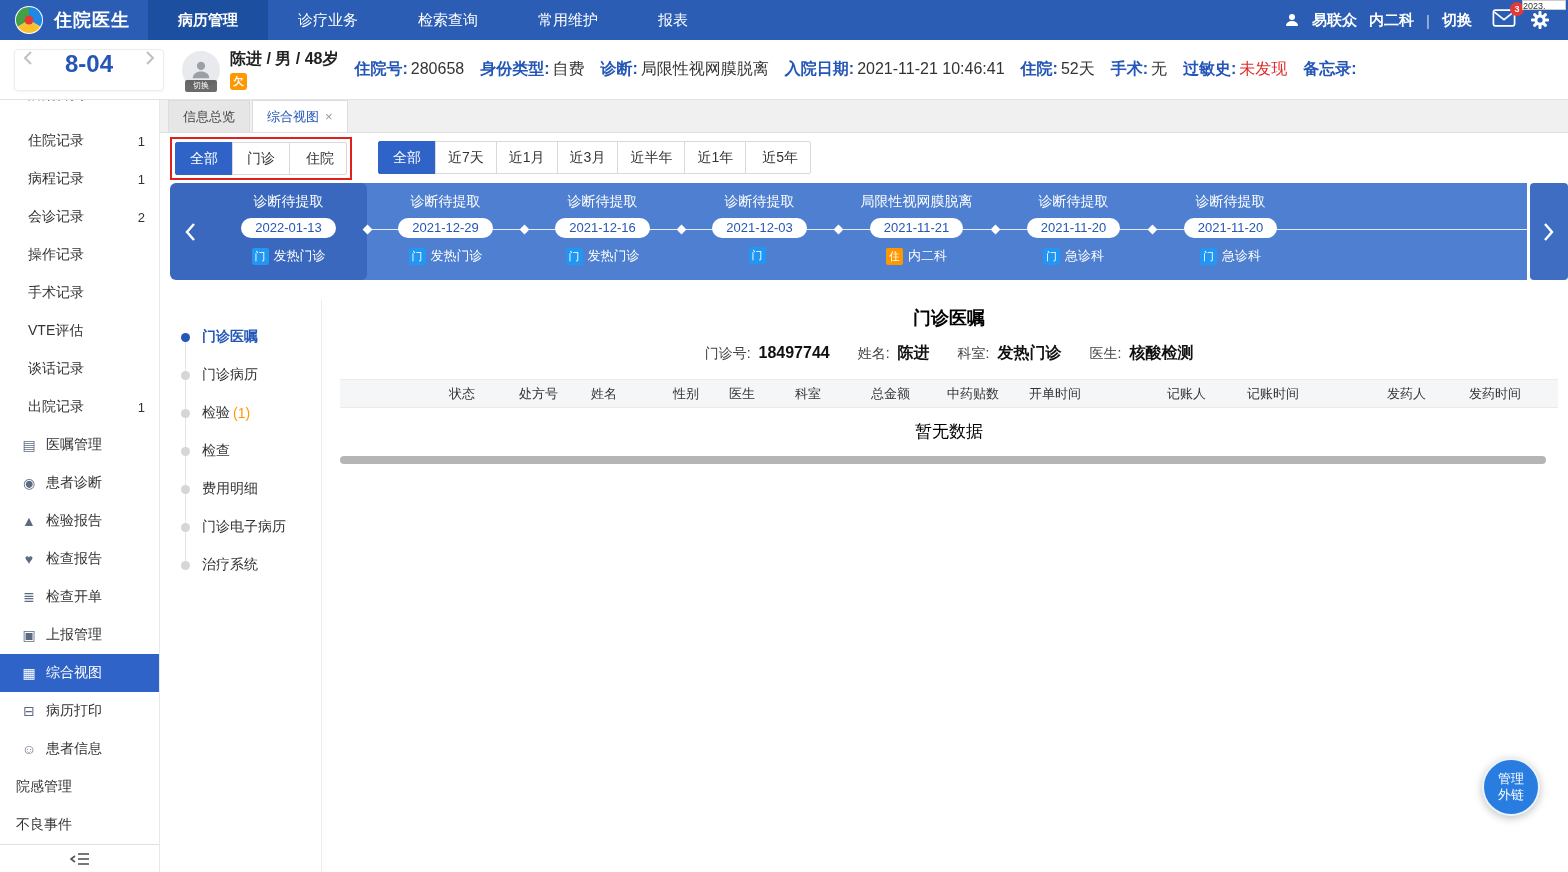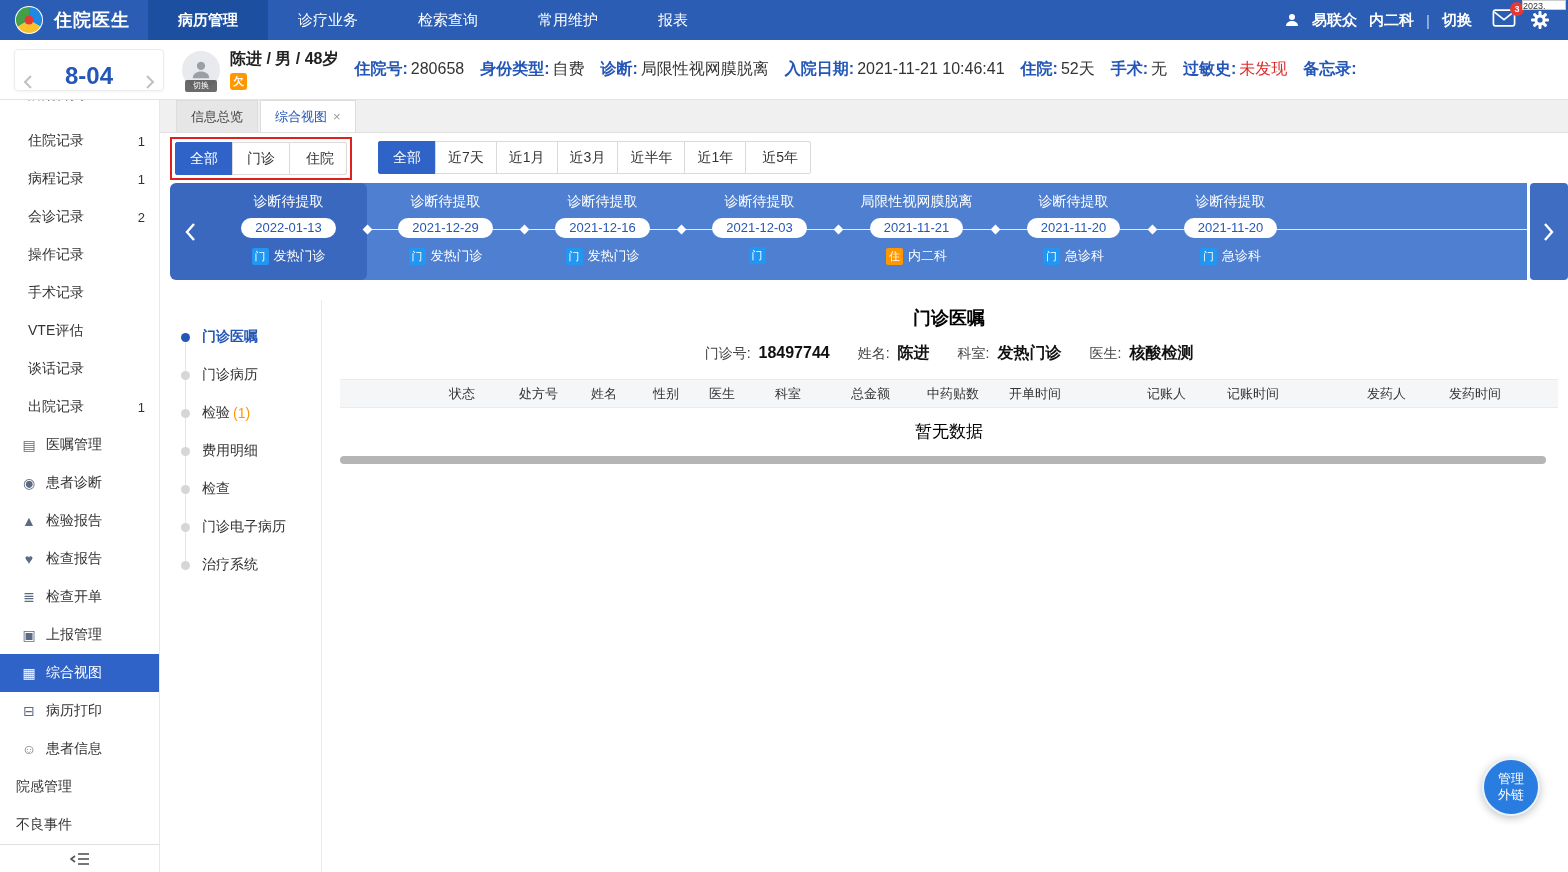--- a/index.html
+++ b/index.html
@@ -20,21 +20,21 @@
   .nav-right { display:flex; align-items:center; gap:12px; padding-right:18px; font-size:15px; font-weight:bold; }
   .nav-right .divider { font-weight:normal; opacity:.7; }
   .msg-wrap { position:relative; width:26px; height:22px; margin-left:8px; cursor:pointer; }
   .msg-badge { position:absolute; top:-7px; right:-6px; min-width:14px; height:14px; border-radius:7px;
     background:#e53935; color:#fff; font-size:9px; font-weight:bold; line-height:14px; text-align:center; padding:0 2px; }
   .clock-partial { position:absolute; top:0; right:2px; width:44px; height:10px; overflow:hidden;
     background:#fff; color:#333; font-size:9px; line-height:10px; border:1px solid #ccc; z-index:40; }
   
   .patientbar { position:absolute; top:40px; left:0; width:100%; height:60px; background:#fff;
     border-bottom:1px solid #e3e3e3; display:flex; align-items:center; padding-left:14px; z-index:20; }
-  .bed-nav { display:flex; align-items:flex-end; justify-content:space-between; width:150px; height:42px;
+  .bed-nav { display:flex; align-items:flex-start; justify-content:space-between; width:150px; height:42px;
     border:1px solid #ececec; border-radius:4px; box-shadow:0 1px 3px rgba(0,0,0,.05); padding:0 8px; }
   .bed-no { color:#2456b8; font-size:24px; font-weight:bold; }
   .avatar-wrap { position:relative; width:38px; height:38px; margin:0 10px 0 18px; cursor:pointer; }
   .avatar { width:38px; height:38px; border-radius:50%; background:#e8eaed; display:flex; align-items:center; justify-content:center; overflow:hidden; }
   .avatar-caption { position:absolute; left:3px; bottom:-3px; width:32px; height:12px; background:rgba(50,50,50,.72);
     color:#fff; font-size:8px; line-height:12px; text-align:center; border-radius:2px; }
   .pt-name-block { margin-right:16px; }
   .pt-name { font-size:16px; font-weight:bold; color:#222; white-space:nowrap; }
   .owe-badge { display:inline-block; margin-top:3px; width:17px; height:17px; background:#ff9800; color:#fff;
     font-size:11px; line-height:17px; text-align:center; border-radius:3px; font-weight:bold; }
@@ -53,21 +53,21 @@
   .sb-item.mod { padding-left:20px; }
   .sb-icon { width:18px; margin-right:8px; font-size:14px; color:#5b6b84; text-align:center; }
   .sb-item.mod.active { background:#2f63c8; color:#fff; }
   .sb-item.mod.active .sb-icon { color:#fff; }
   .sb-item.extra { padding-left:16px; }
   .sb-bottom { position:absolute; bottom:0; left:0; width:100%; height:28px; border-top:1px solid #e0e0e0;
     display:flex; align-items:center; justify-content:center; background:#fff; cursor:pointer; }
   
   .main { position:absolute; top:100px; left:160px; right:0; bottom:0; background:#fff; }
   .tabbar { position:absolute; top:0; left:0; right:0; height:33px; background:#f0f0f0;
-    border-bottom:1px solid #e0e0e0; display:flex; align-items:flex-end; padding-left:16px; }
+    border-bottom:1px solid #e0e0e0; display:flex; align-items:flex-end; padding-left:8px; }
   .tab { height:32px; line-height:32px; padding:0 14px; font-size:13px; color:#444; background:#e6e6e6;
     border:1px solid #ddd; border-bottom:none; margin-right:2px; cursor:pointer; display:flex; align-items:center; gap:6px; }
   .tab.active { background:#fff; color:#2456b8; }
   .tab .close { color:#999; font-size:13px; }
   
   .annotation-box { position:absolute; top:37px; left:10px; border:2px solid #e01f1f; padding:3px; display:flex; }
   .btn-group { display:flex; }
   .fbtn { min-width:58px; height:33px; line-height:31px; text-align:center; font-size:14px; background:#fff;
     border:1px solid #d9d9d9; margin-left:-1px; cursor:pointer; padding:0 12px; color:#333; }
   .fbtn:first-child { margin-left:0; border-radius:2px 0 0 2px; }
@@ -103,21 +103,21 @@
   
   .content { position:absolute; top:200px; left:180px; right:10px; }
   .content-title { text-align:center; font-size:18px; font-weight:bold; color:#000; margin-top:6px; }
   .info-row { display:flex; justify-content:center; align-items:baseline; gap:28px; margin-top:13px; font-size:14px; }
   .info-pair .ilbl { color:#444; }
   .info-pair .ival { font-size:16px; font-weight:bold; color:#111; margin-left:8px; }
   .grid { margin-top:15px; }
   .grid-head { display:flex; background:#f5f6f7; border-top:1px solid #ebebeb; border-bottom:1px solid #ebebeb;
     height:29px; align-items:center; font-size:13px; color:#333; }
   .grid-head span { flex:0 0 auto; padding-left:4px; }
-  .c0{width:105px;} .c1{width:70px;} .c2{width:72px;} .c3{width:62px;} .c4{width:56px;} .c5{width:66px;}
+  .c0{width:105px;} .c1{width:70px;} .c2{width:72px;} .c3{width:62px;} .c4{width:56px;margin-left:20px;} .c5{width:66px;}
   .c6{width:76px;} .c7{width:76px;} .c8{width:82px;} .c9{width:138px;} .c10{width:80px;} .c11{width:140px;}
   .c12{width:82px;} .c13{width:92px;}
   .grid-empty { height:46px; display:flex; align-items:center; justify-content:center; color:#000000; font-size:17px; }
   .hscrollbar { height:8px; background:#b5b5b5; border-radius:4px; width:99%; margin-top:2px; cursor:pointer; }
   
   .float-btn { position:absolute; right:28px; bottom:56px; width:58px; height:58px; border-radius:50%;
     background:#2a7de0; color:#fff; display:flex; flex-direction:column; align-items:center; justify-content:center;
     font-size:13px; line-height:16px; box-shadow:0 2px 8px rgba(0,0,0,.25); border:2px solid #eaf2fc; cursor:pointer; z-index:50; }
 </style>
 </head>
@@ -410,26 +410,26 @@
         <span>门诊病历</span>
         <span class="sm-count"></span>
       </div>
     <div class="sm-item">
         <span class="dot"></span>
         <span>检验</span>
         <span class="sm-count">(1)</span>
       </div>
     <div class="sm-item">
         <span class="dot"></span>
+        <span>检查</span>
+        <span class="sm-count"></span>
+      </div>
+    <div class="sm-item">
+        <span class="dot"></span>
         <span>费用明细</span>
-        <span class="sm-count"></span>
-      </div>
-    <div class="sm-item">
-        <span class="dot"></span>
-        <span>检查</span>
         <span class="sm-count"></span>
       </div>
     <div class="sm-item">
         <span class="dot"></span>
         <span>门诊电子病历</span>
         <span class="sm-count"></span>
       </div>
     <div class="sm-item">
         <span class="dot"></span>
         <span>治疗系统</span>

